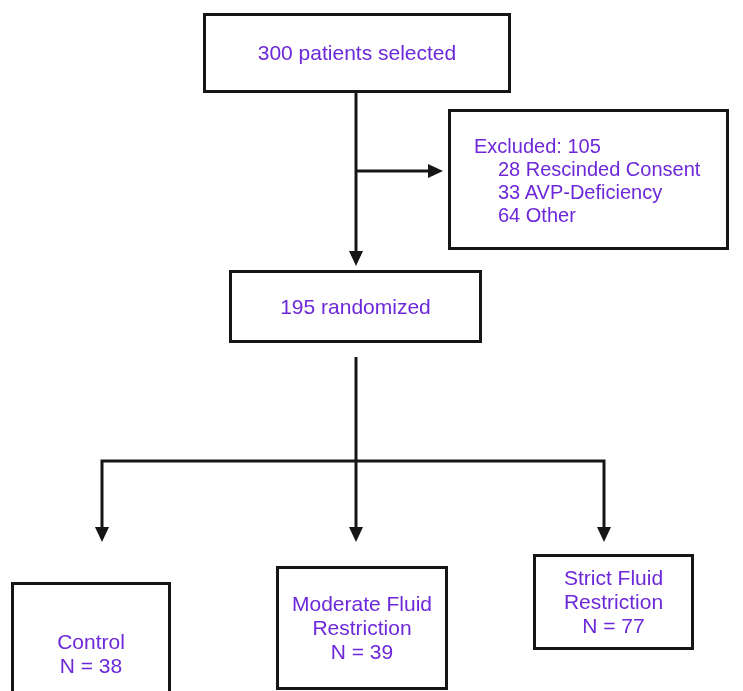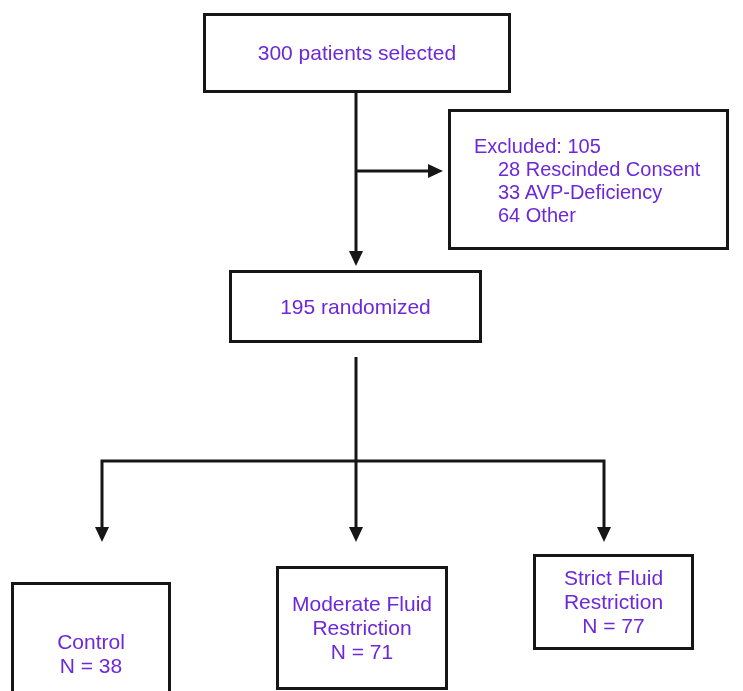--- a/index.html
+++ b/index.html
@@ -117,21 +117,21 @@
   </div>
 
   <div class="box box-arm-control">
     <div>Control</div>
     <div>N = 38</div>
   </div>
 
   <div class="box box-arm-moderate">
     <div>Moderate Fluid</div>
     <div>Restriction</div>
-    <div>N = 71</div>
+    <div>N = 39</div>
   </div>
 
   <div class="box box-arm-strict">
     <div>Strict Fluid</div>
     <div>Restriction</div>
     <div>N = 77</div>
   </div>
 
 </div>
 

